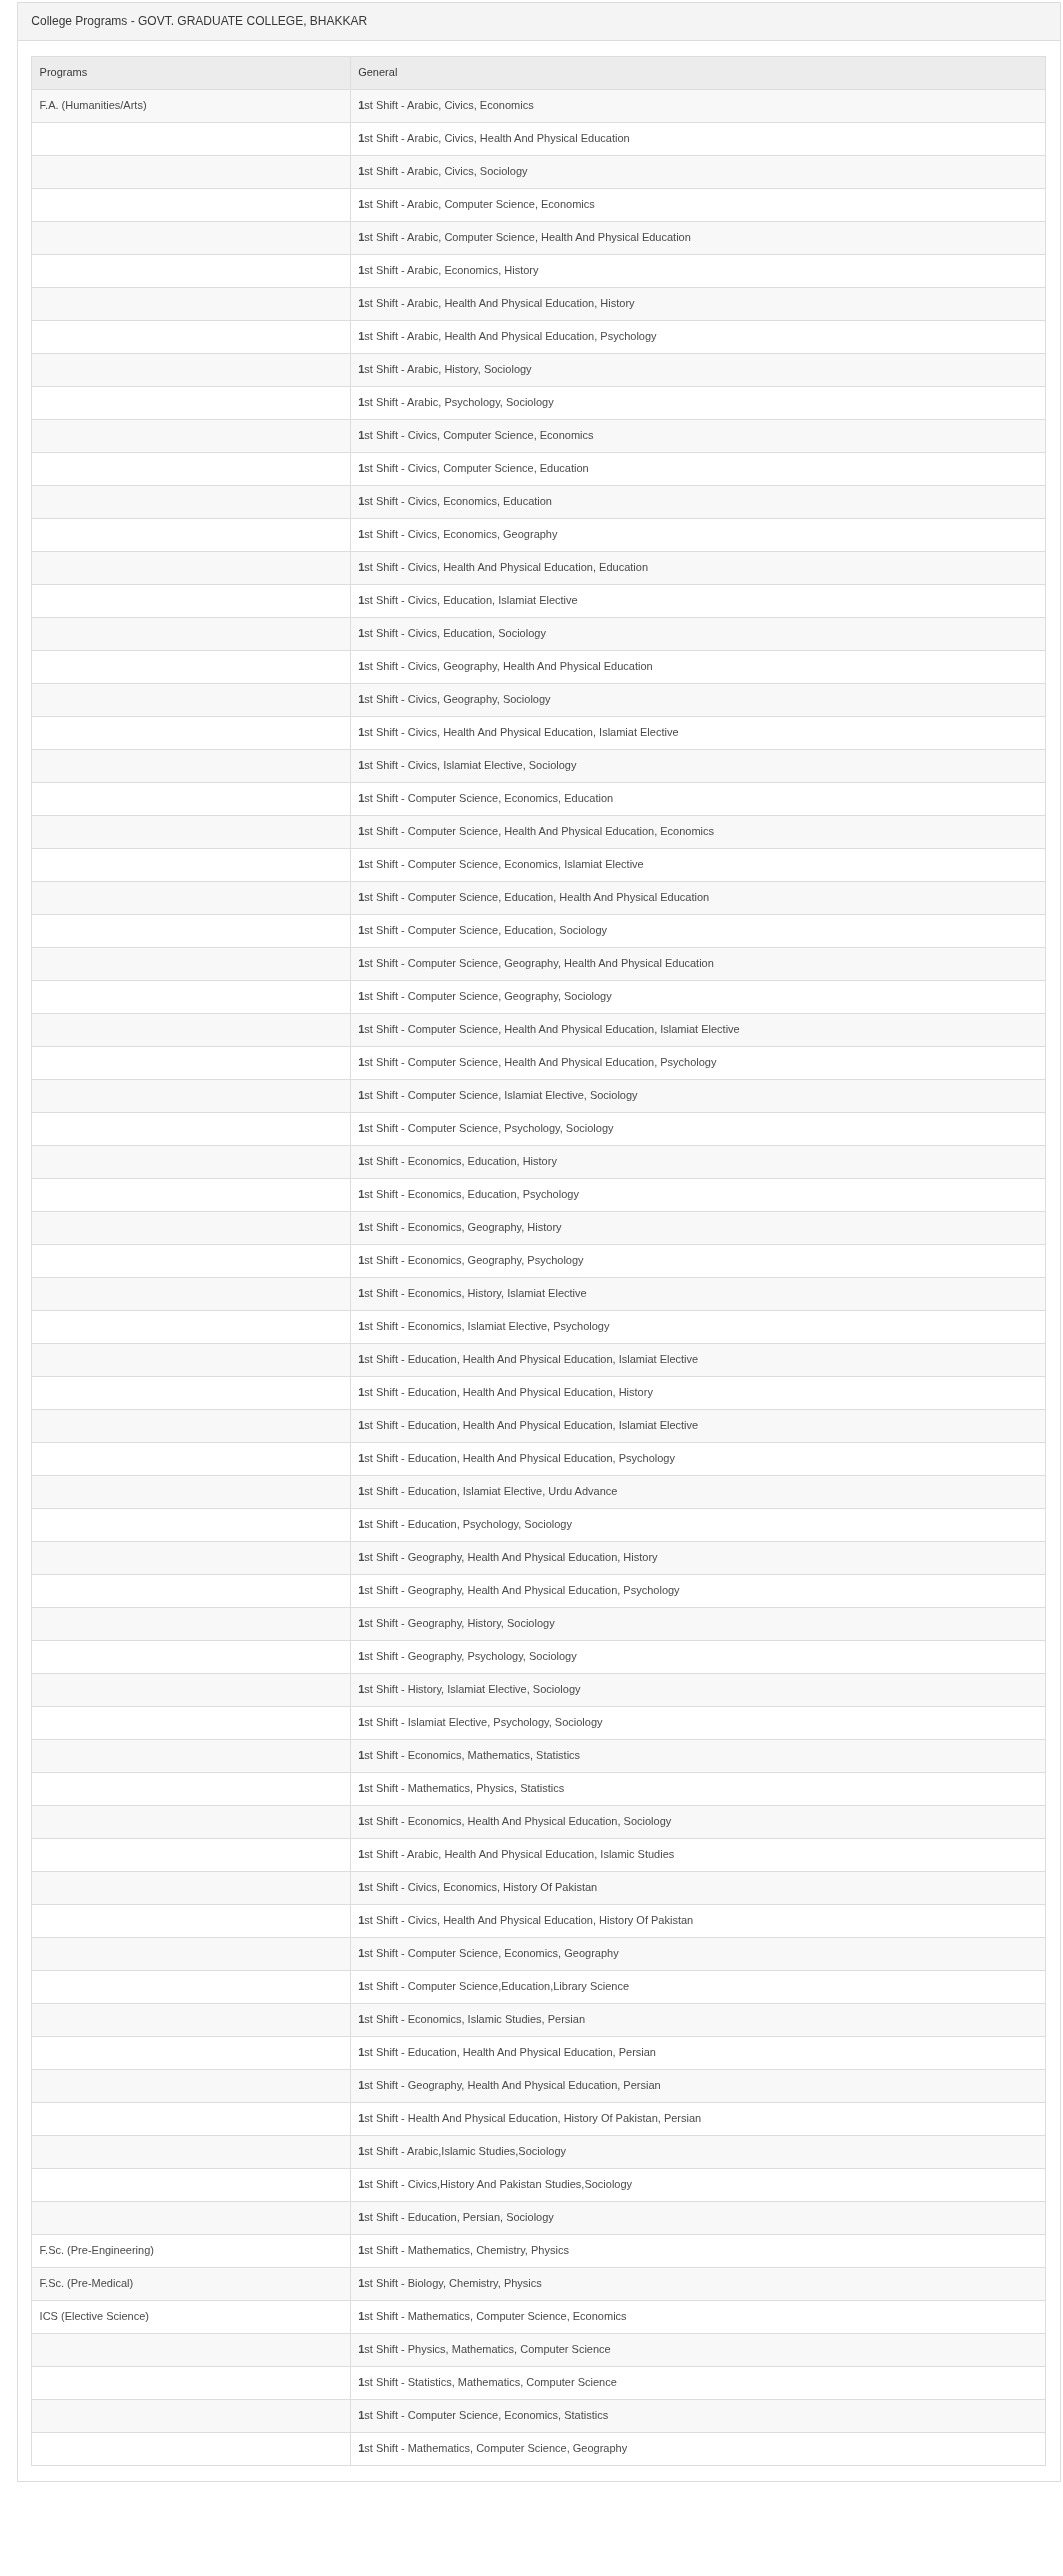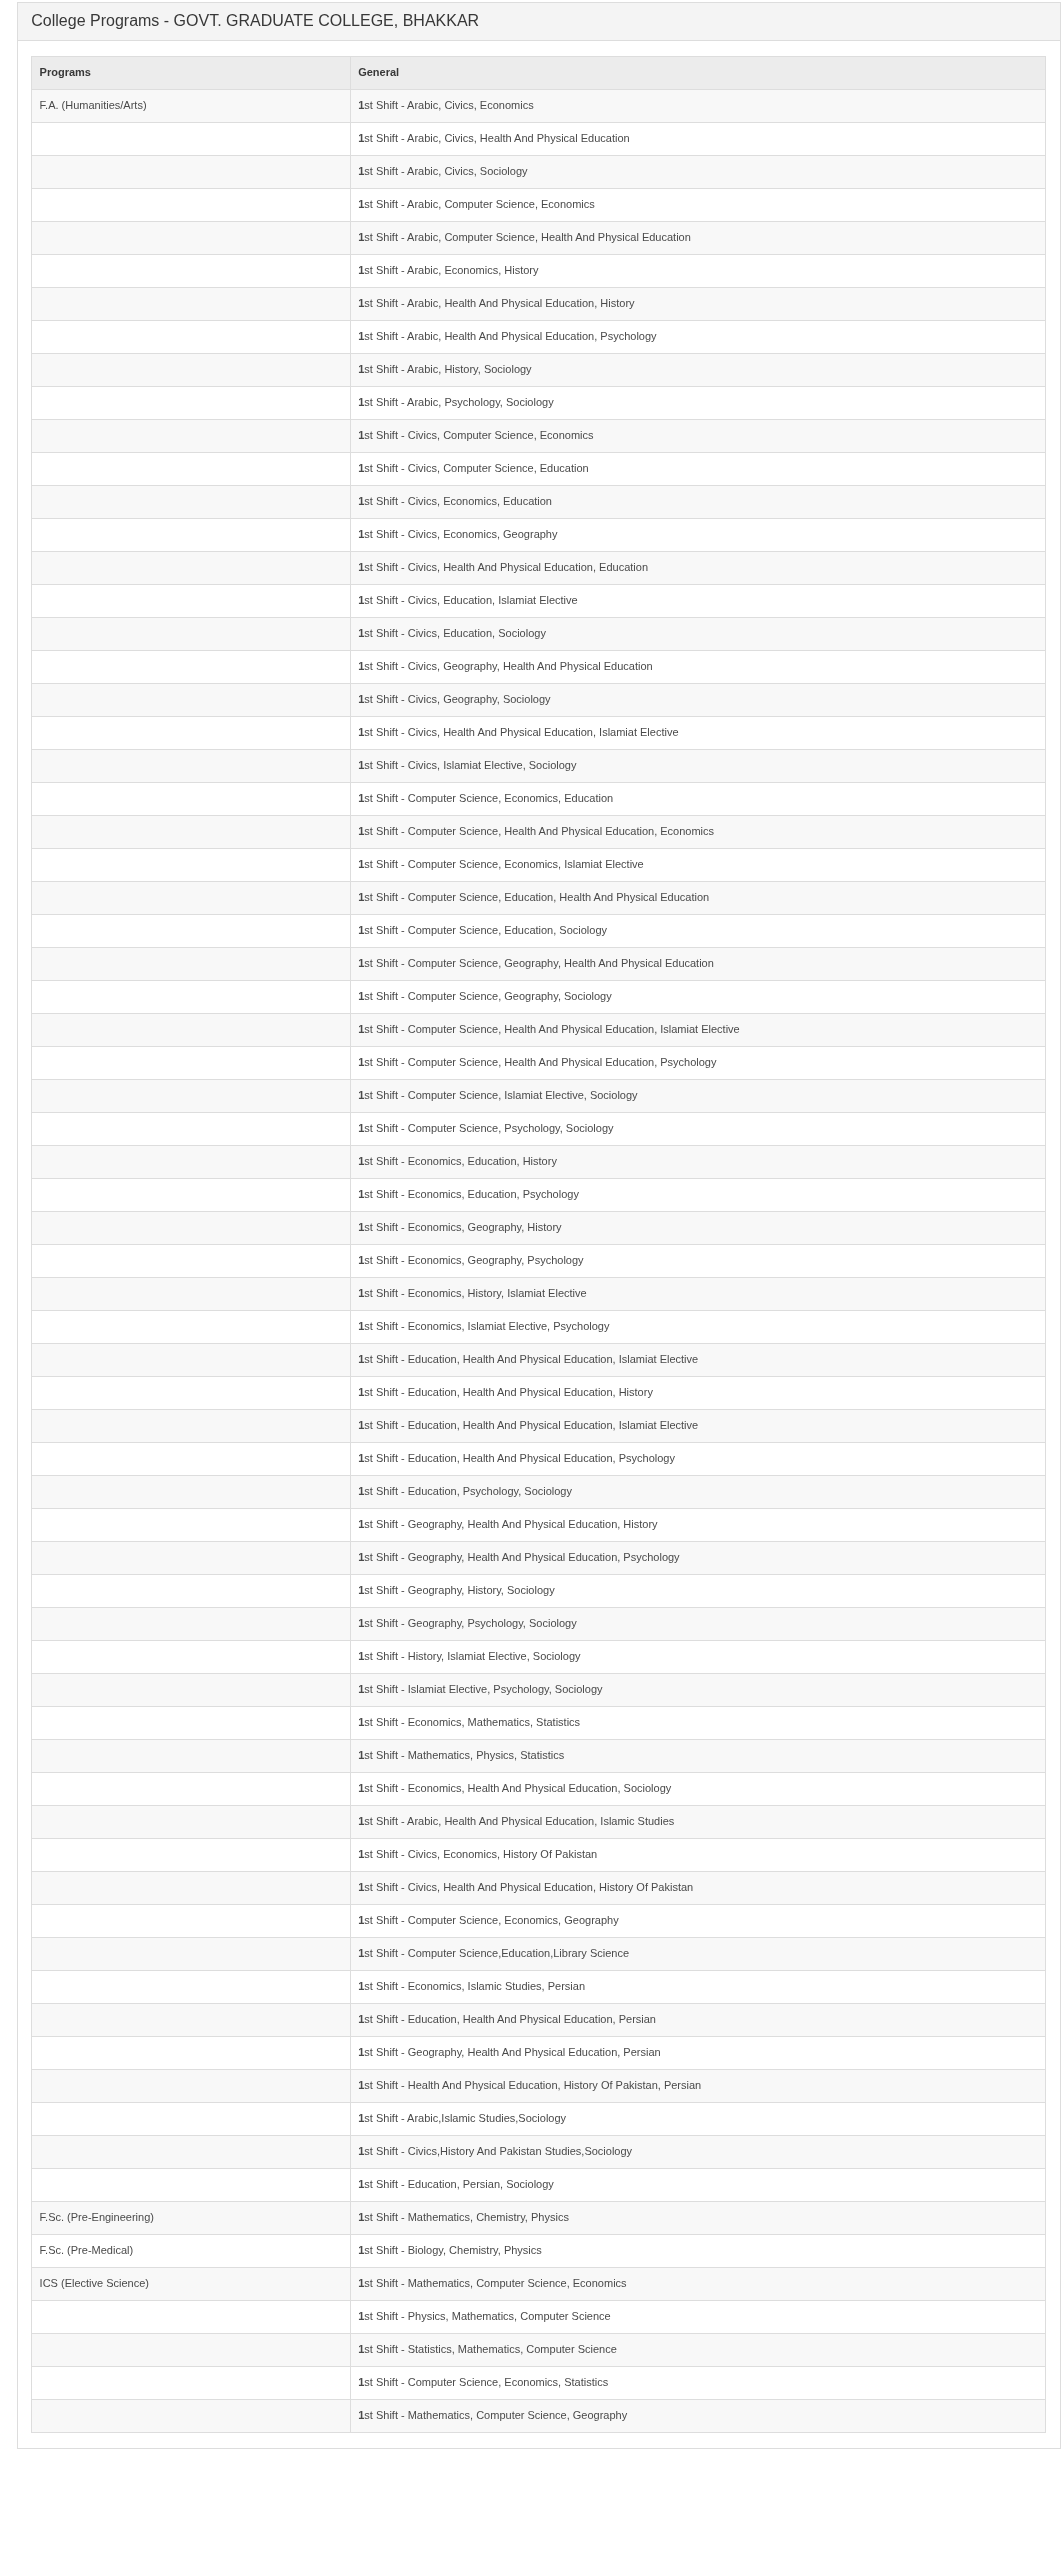--- a/index.html
+++ b/index.html
@@ -10,21 +10,21 @@
     box-sizing: border-box;
   }
   .panel {
     margin: 1.8px 1.8px 0 16.5px;
     background: #ffffff;
     border: 0.9px solid var(--border-color, #dddddd);
   }
   .panel-heading {
     background: var(--panel-heading-bg, #f4f4f4);
     color: var(--heading-text, #383838);
-    font-size: 16px;
+    font-size: 12px;
     line-height: 14.7px;
     padding: 11px 13.8px;
     border-bottom: 0.9px solid var(--border-color, #dddddd);
   }
   .panel-body { padding: 15.6px 13.8px 14.7px 13.8px; }
   table.programs {
     width: 100%;
     border-collapse: collapse;
     table-layout: fixed;
     border: 0.9px solid var(--border-color, #dddddd);
@@ -33,21 +33,21 @@
     border: 0.9px solid var(--border-color, #dddddd);
     font-size: 11px;
     line-height: 17.4px;
     padding: 7.3px;
     text-align: left;
     vertical-align: middle;
     white-space: nowrap;
     overflow: hidden;
   }
   table.programs th {
-    font-weight: bold;
+    font-weight: normal;
     color: var(--heading-text, #383838);
     background: var(--table-header-bg, #ececec);
   }
   table.programs td {
     color: var(--cell-text, #4a4a4a);
     background: #ffffff;
   }
   th.col-program { width: 303px; }
   tbody tr:nth-child(odd) td { background: var(--stripe-bg, #f8f8f8); }
   td.col-subject b { font-weight: bold; }
@@ -229,20 +229,24 @@
           <tr>
             <td class="col-program"></td>
             <td class="col-subject"><b>1</b>st Shift - Education, Health And Physical Education, Islamiat Elective</td>
           </tr>
           <tr>
             <td class="col-program"></td>
             <td class="col-subject"><b>1</b>st Shift - Education, Health And Physical Education, Psychology</td>
           </tr>
           <tr>
             <td class="col-program"></td>
+            <td class="col-subject"><b>1</b>st Shift - Education, Islamiat Elective, Urdu Advance</td>
+          </tr>
+          <tr>
+            <td class="col-program"></td>
             <td class="col-subject"><b>1</b>st Shift - Education, Psychology, Sociology</td>
           </tr>
           <tr>
             <td class="col-program"></td>
             <td class="col-subject"><b>1</b>st Shift - Geography, Health And Physical Education, History</td>
           </tr>
           <tr>
             <td class="col-program"></td>
             <td class="col-subject"><b>1</b>st Shift - Geography, Health And Physical Education, Psychology</td>
           </tr>

